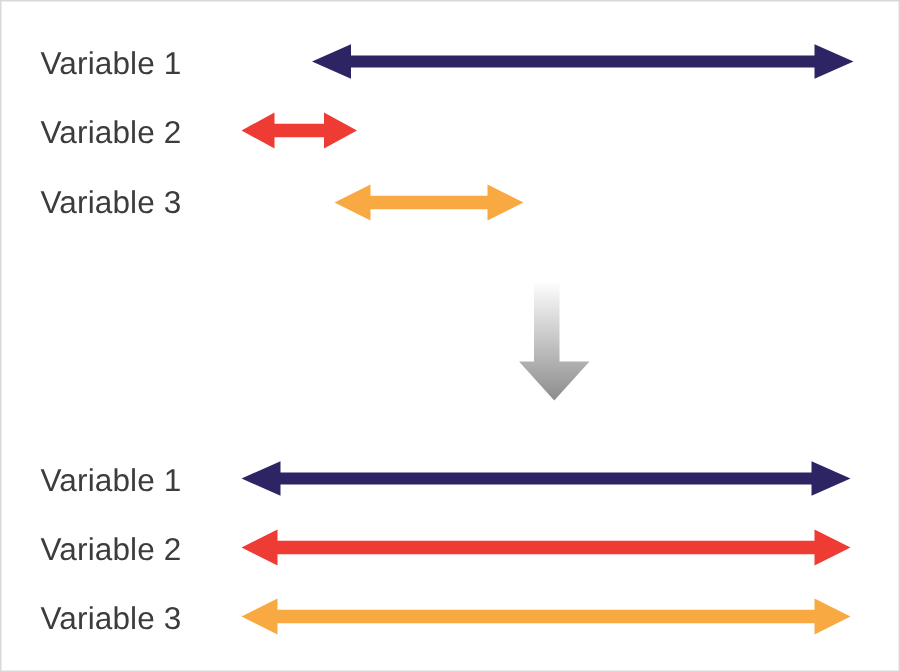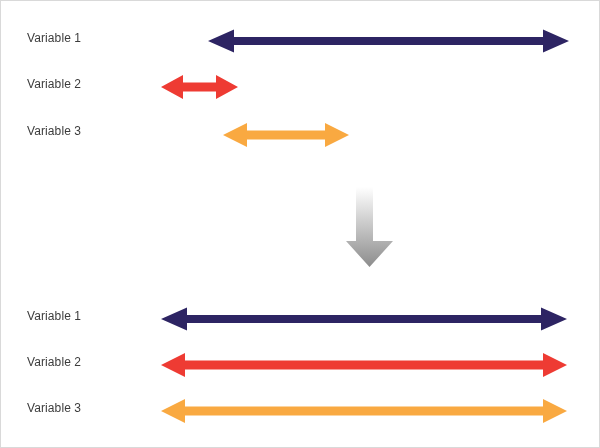--- a/index.html
+++ b/index.html
@@ -16,21 +16,21 @@
     width: 600px;
     height: 448px;
     background: #ffffff;
     box-sizing: border-box;
     border: 1px solid #d9d9d9;
     overflow: hidden;
   }
   .label {
     position: absolute;
     font-family: "Liberation Sans", sans-serif;
-    font-size: 12px;
+    font-size: 21px;
     font-weight: 400;
     color: #3c3c3c;
     letter-spacing: 0.1px;
     white-space: nowrap;
     line-height: 1;
   }
   .arrow-svg {
     position: absolute;
     overflow: visible;
     display: block;

